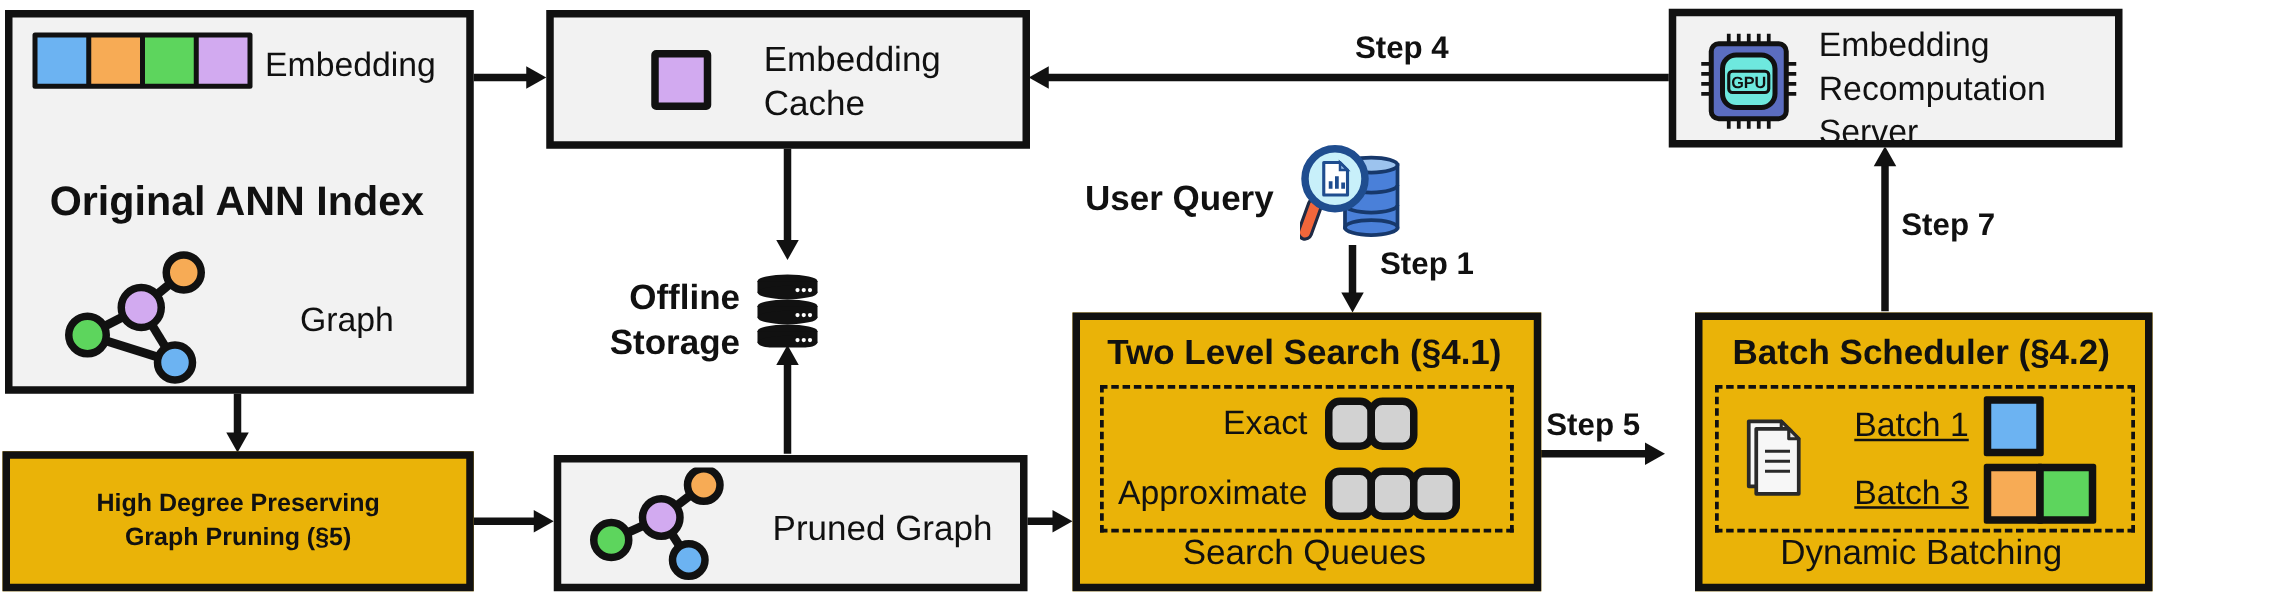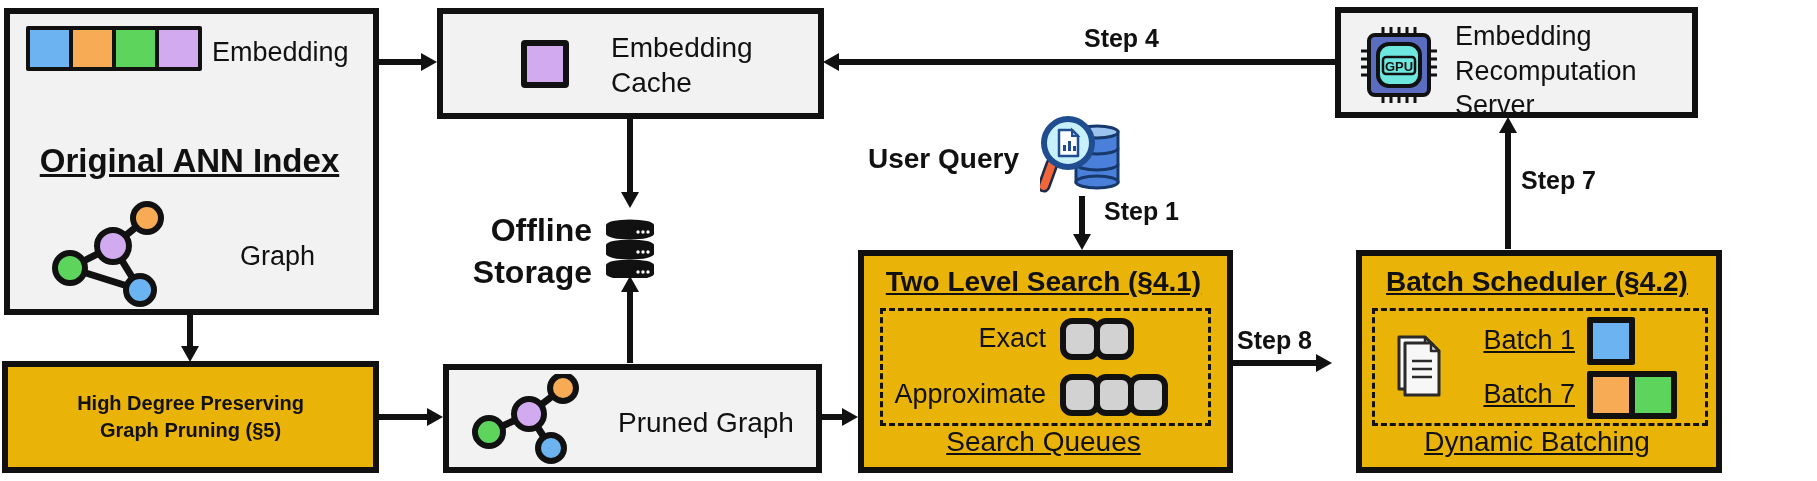--- a/index.html
+++ b/index.html
@@ -10,21 +10,21 @@
   .abs{position:absolute;}
   .box{
     position:absolute;box-sizing:border-box;border:6px solid #111;background:#f2f2f2;
   }
   .box.process{background:#eab308;}
   .ml{white-space:pre-line;}
   .t-label{font-size:27px;line-height:1.25;}
   .t-bold{font-weight:bold;}
   .t-title{font-size:28px;font-weight:bold;}
   .t-step{font-size:25px;font-weight:bold;}
-  .center-h{left:0;right:4px;text-align:center;text-decoration:underline;}
+  .center-h{left:0;right:4px;text-align:center;}
   .dashed{
     position:absolute;box-sizing:border-box;border:3px dashed #111;
   }
   .emb-bar{
     position:absolute;display:flex;gap:4px;background:#111;padding:4px;border-radius:2px;
   }
   .emb-sq{width:39px;height:37px;}
   .c-blue{background:#6cb3f2;}
   .c-orange{background:#f7ab55;}
   .c-green{background:#5dd55d;}
@@ -122,21 +122,21 @@
     <div class="ml" style="font-size:20px;font-weight:bold;text-align:center;line-height:1.35;">High Degree Preserving
 Graph Pruning (§5)</div>
   </div>
 
   <div class="box" style="left:437px;top:8px;width:387px;height:111px;">
     <div class="cache-sq" style="left:78px;top:26px;"></div>
     <div class="abs t-label ml" style="left:168px;top:16px;font-size:28px;">Embedding
 Cache</div>
   </div>
 
-  <div class="abs ml t-bold" style="left:440px;top:210px;width:152px;text-align:right;font-size:32px;line-height:1.3;">Offline
+  <div class="abs ml t-bold" style="left:440px;top:220px;width:152px;text-align:right;font-size:28px;line-height:1.3;">Offline
 Storage</div>
   <svg class="abs" style="left:604px;top:218px;" width="52" height="60" viewBox="0 0 52 60">
     <ellipse cx="26" cy="7" rx="24" ry="5.5" fill="#111"></ellipse>
     <rect x="2" y="7" width="48" height="9" fill="#111"></rect>
     <ellipse cx="26" cy="16" rx="24" ry="5.5" fill="#111"></ellipse>
     <ellipse cx="26" cy="27" rx="24" ry="5.5" fill="#111"></ellipse>
     <rect x="2" y="27" width="48" height="9" fill="#111"></rect>
     <ellipse cx="26" cy="36" rx="24" ry="5.5" fill="#111"></ellipse>
     <ellipse cx="26" cy="47" rx="24" ry="5.5" fill="#111"></ellipse>
     <rect x="2" y="47" width="48" height="9" fill="#111"></rect>
@@ -225,21 +225,21 @@
         <line x1="19" y1="42" x2="39" y2="42" stroke="#2a2a2a" stroke-width="2.5"></line>
       </svg>
       <div class="abs" style="left:92px;right:6px;top:6px;display:flex;flex-direction:column;gap:6px;">
         <div class="batch-row">
           <div class="batch-label t-label">Batch 1</div>
           <div class="batch-squares">
             <div class="batch-sq c-blue"></div>
           </div>
         </div>
         <div class="batch-row">
-          <div class="batch-label t-label">Batch 7</div>
+          <div class="batch-label t-label">Batch 3</div>
           <div class="batch-squares">
             <div class="batch-sq c-orange"></div>
             <div class="batch-sq c-green"></div>
           </div>
         </div>
       </div>
     </div>
     <div class="abs center-h t-label" style="bottom:8px;font-size:28px;">Dynamic Batching</div>
   </div>
 
@@ -269,17 +269,17 @@
       <rect x="21" y="19" width="42" height="42" rx="11" fill="#6ee8de" stroke="#111" stroke-width="4"></rect>
       <rect x="26" y="32" width="32" height="17" rx="3" fill="none" stroke="#111" stroke-width="2.5"></rect>
       <text x="42" y="45.5" text-anchor="middle" font-size="13" font-weight="bold" fill="#111">GPU</text>
     </svg>
     <div class="abs t-label ml" style="left:114px;top:6px;font-size:27px;line-height:1.28;">Embedding
 Recomputation
 Server</div>
   </div>
 
   <div class="abs t-step" style="left:1104px;top:197px;">Step 1</div>
-  <div class="abs t-step" style="left:1237px;top:326px;">Step 8</div>
+  <div class="abs t-step" style="left:1237px;top:326px;">Step 5</div>
   <div class="abs t-step" style="left:1521px;top:166px;">Step 7</div>
   <div class="abs t-step" style="left:1030px;top:24px;width:90px;text-align:right;margin-left:39px;">Step 4</div>
 
 </div>
 
 </body></html>

